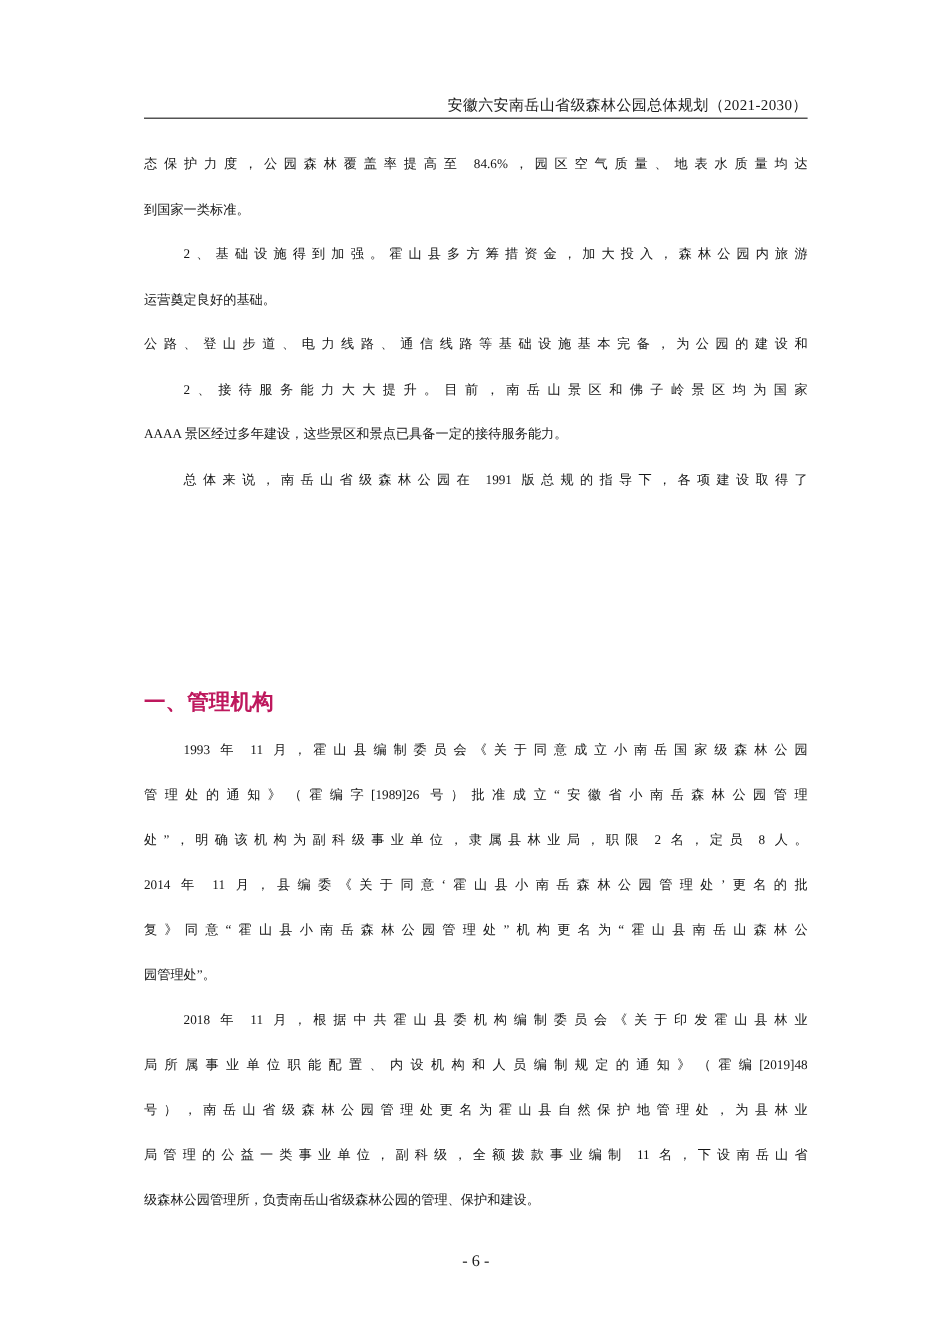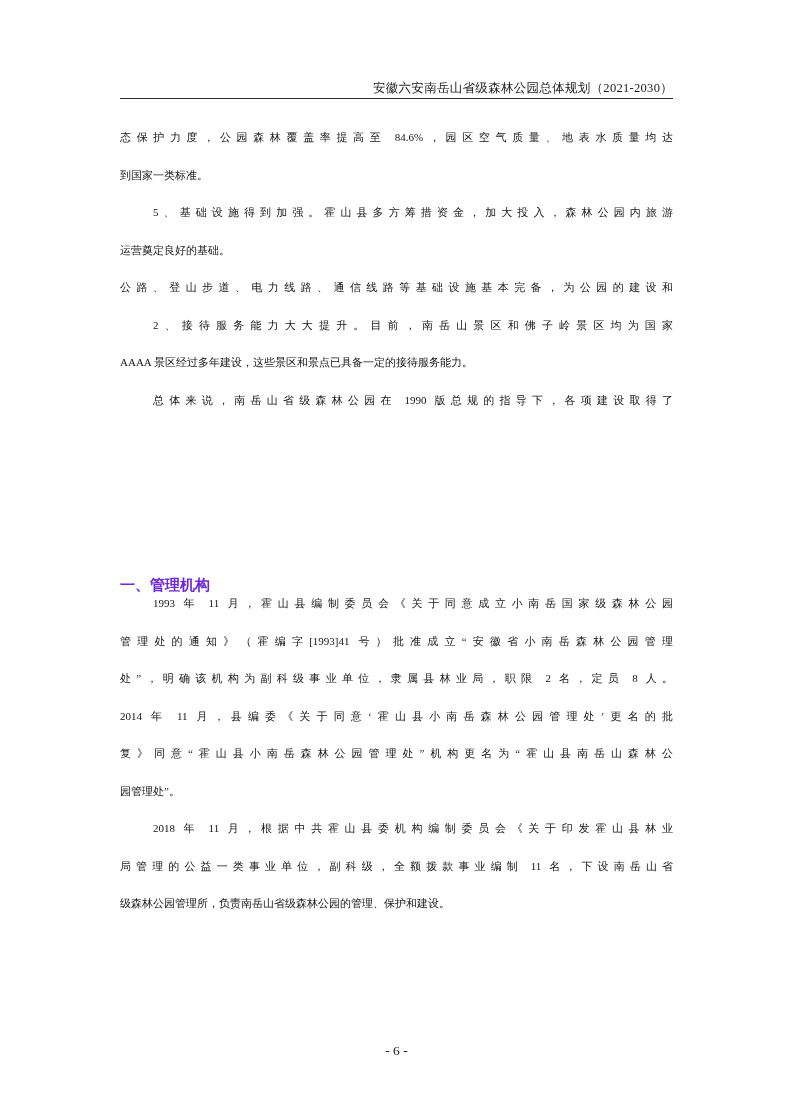--- a/index.html
+++ b/index.html
@@ -34,21 +34,21 @@
     height: 1px;
     background: #2a2a2a;
   }
   
   .textblock {
     position: absolute;
     left: 120px;
     width: 553px;
   }
   .block-a { top: 99px; }
-  .block-b { top: 565px; }
+  .block-b { top: 587px; }
   .line {
     height: 37.5px;
     line-height: 37.5px;
     font-size: 11px;
     text-align: justify;
     text-align-last: justify;
     white-space: normal;
     overflow: hidden;
   }
   .line.last { text-align-last: left; }
@@ -66,23 +66,23 @@
     color: #000000;
     letter-spacing: 1px;
   }
   .sub-heading {
     position: absolute;
     left: 120px;
     top: 555px;
     width: 553px;
     font-family: "Liberation Sans", "DejaVu Sans", sans-serif;
     font-weight: bold;
-    font-size: 15px;
+    font-size: 18px;
     line-height: 20px;
-    color: #6d28d9;
+    color: #be185d;
   }
   
   .footer {
     position: absolute;
     left: 120px;
     top: 1022px;
     width: 553px;
     text-align: center;
     font-size: 13.5px;
     line-height: 18px;
@@ -93,38 +93,40 @@
 <body>
 
 <div class="page">
 
   <div class="header-title">安徽六安南岳山省级森林公园总体规划（2021-2030）</div>
   <div class="header-rule"></div>
 
   <div class="textblock block-a">
     <div class="line">态保护力度，公园森林覆盖率提高至 84.6%，园区空气质量、地表水质量均达</div>
     <div class="line last">到国家一类标准。</div>
-    <div class="line ind">5、基础设施得到加强。霍山县多方筹措资金，加大投入，森林公园内旅游</div>
+    <div class="line ind">2、基础设施得到加强。霍山县多方筹措资金，加大投入，森林公园内旅游</div>
     <div class="line last">运营奠定良好的基础。</div>
     <div class="line">公路、登山步道、电力线路、通信线路等基础设施基本完备，为公园的建设和</div>
     <div class="line ind">2、接待服务能力大大提升。目前，南岳山景区和佛子岭景区均为国家</div>
     <div class="line last">AAAA 景区经过多年建设，这些景区和景点已具备一定的接待服务能力。</div>
-    <div class="line ind">总体来说，南岳山省级森林公园在 1990 版总规的指导下，各项建设取得了</div>
+    <div class="line ind">总体来说，南岳山省级森林公园在 1991 版总规的指导下，各项建设取得了</div>
   </div>
 
   <div class="sub-heading">一、管理机构</div>
 
   <div class="textblock block-b">
     <div class="line ind">1993 年 11 月，霍山县编制委员会《关于同意成立小南岳国家级森林公园</div>
-    <div class="line">管理处的通知》（霍编字[1993]41 号）批准成立“安徽省小南岳森林公园管理</div>
+    <div class="line">管理处的通知》（霍编字[1989]26 号）批准成立“安徽省小南岳森林公园管理</div>
     <div class="line">处”，明确该机构为副科级事业单位，隶属县林业局，职限 2 名，定员 8 人。</div>
     <div class="line">2014 年 11 月，县编委《关于同意‘霍山县小南岳森林公园管理处’更名的批</div>
     <div class="line">复》同意“霍山县小南岳森林公园管理处”机构更名为“霍山县南岳山森林公</div>
     <div class="line last">园管理处”。</div>
     <div class="line ind">2018 年 11 月，根据中共霍山县委机构编制委员会《关于印发霍山县林业</div>
+    <div class="line">局所属事业单位职能配置、内设机构和人员编制规定的通知》（霍编[2019]48</div>
+    <div class="line">号），南岳山省级森林公园管理处更名为霍山县自然保护地管理处，为县林业</div>
     <div class="line">局管理的公益一类事业单位，副科级，全额拨款事业编制 11 名，下设南岳山省</div>
     <div class="line last">级森林公园管理所，负责南岳山省级森林公园的管理、保护和建设。</div>
   </div>
 
   <div class="footer">
     <span>- 6 -</span>
   </div>
 
 </div>
 

